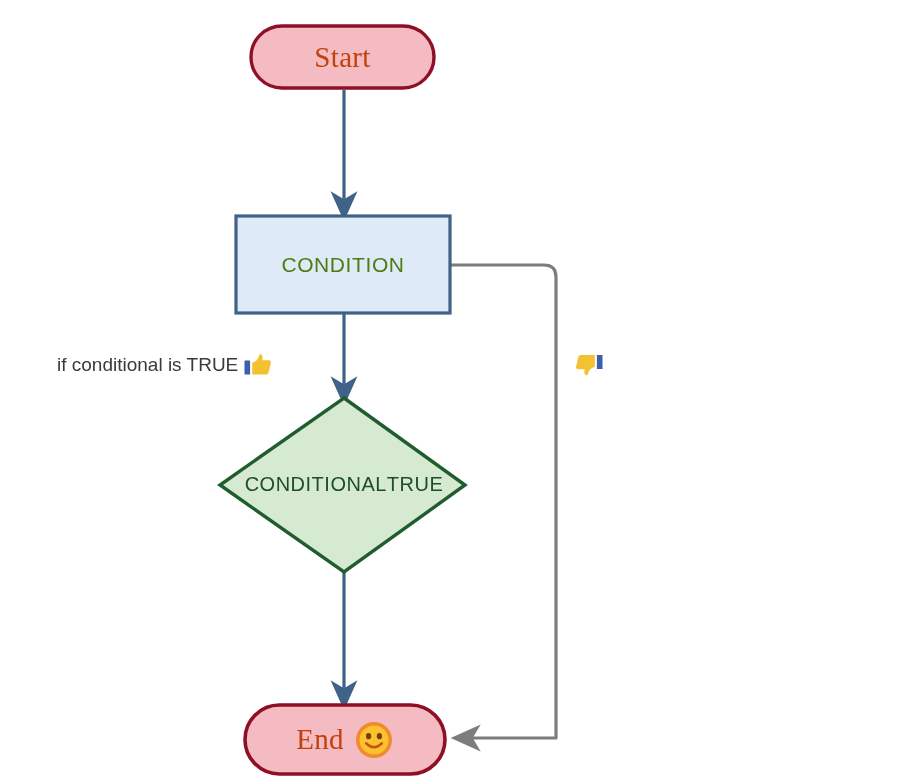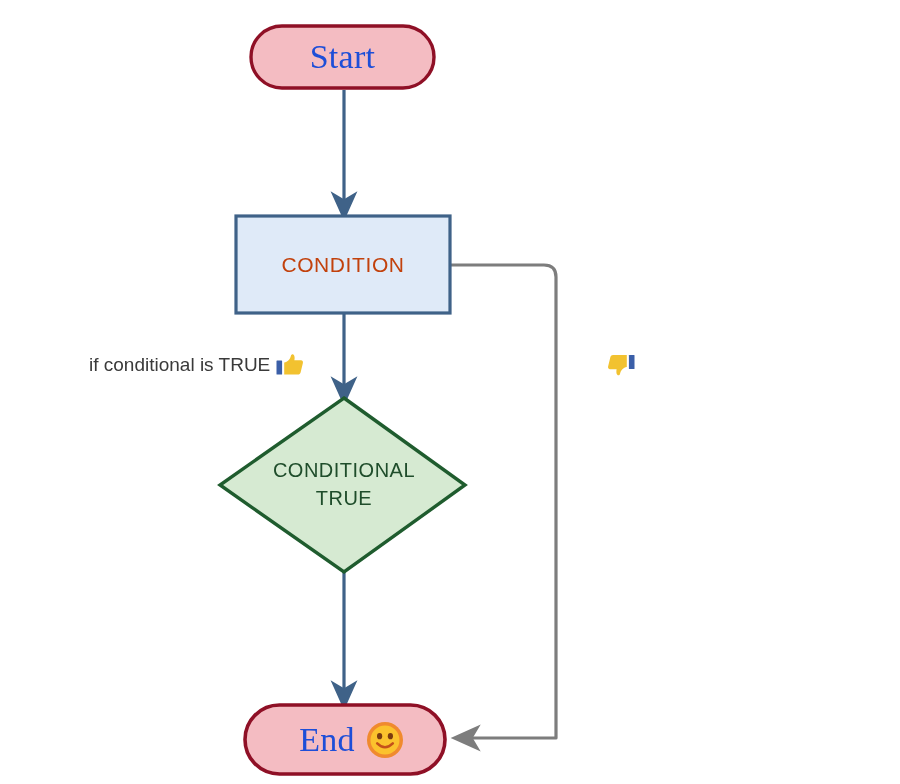--- a/index.html
+++ b/index.html
@@ -28,47 +28,46 @@
     position: absolute;
     display: flex;
     align-items: center;
     justify-content: center;
     text-align: center;
     pointer-events: none;
     white-space: pre;
   }
   .terminal-text {
     font-family: "Liberation Serif", serif;
-    font-size: 34px;
-    color: #1d4ed8;
+    font-size: 29px;
+    color: #c2410c;
     letter-spacing: 0.3px;
   }
   .process-text {
     font-family: "Liberation Sans", sans-serif;
     font-size: 21px;
-    color: #c2410c;
+    color: #4d7c0f;
     letter-spacing: 0.6px;
   }
   .decision-text {
     font-family: "Liberation Sans", sans-serif;
     font-size: 20px;
     color: #1f4d2b;
     letter-spacing: 0.5px;
     line-height: 1.38;
   }
   .edge-label {
     position: absolute;
     display: flex;
     align-items: center;
     gap: 5px;
     font-family: "Liberation Sans", sans-serif;
     font-size: 19px;
     color: #3a3a3a;
     white-space: nowrap;
-    margin-left: 32px;
   }
   .emoji-box {
     display: inline-flex;
     align-items: center;
     justify-content: center;
   }
 </style>
 </head>
 <body>
 
@@ -98,26 +97,26 @@
 
     <polygon points="344,398 465,485 344,572 220,485" fill="#d6ead2" stroke="#1f5c2e" stroke-width="3.4" stroke-linejoin="miter"></polygon>
 
     <rect x="245" y="705" width="200" height="69" rx="34.5" ry="34.5" fill="#f4bcc2" stroke="#8f1026" stroke-width="3.6"></rect>
   </svg>
 
   <div class="node-label terminal-text" style="left:251px; top:26px; width:183px; height:62px;">Start</div>
 
   <div class="node-label process-text" style="left:236px; top:216px; width:214px; height:97px;">CONDITION</div>
 
-  <div class="node-label decision-text" style="left:244px; top:441px; width:200px; height:88px; flex-direction:column;">
+  <div class="node-label decision-text" style="left:244px; top:441px; width:200px; height:88px; flex-direction:row;">
     <span>CONDITIONAL</span>
     <span>TRUE</span>
   </div>
 
-  <div class="node-label" style="left:252px; top:705px; width:200px; height:69px; gap:10px;">
+  <div class="node-label" style="left:245px; top:705px; width:200px; height:69px; gap:10px;">
     <span class="terminal-text">End</span>
     <span class="emoji-box">
       <svg width="40" height="40" viewBox="0 0 40 40">
         <circle cx="20" cy="20" r="18" fill="#f08a2e"></circle>
         <circle cx="20" cy="20" r="14.5" fill="#fbc22d"></circle>
         <ellipse cx="14.6" cy="16.2" rx="2.6" ry="3.1" fill="#7a3b10"></ellipse>
         <ellipse cx="25.4" cy="16.2" rx="2.6" ry="3.1" fill="#7a3b10"></ellipse>
         <path d="M12.2,23.4 Q20,31.2 27.8,23.4" fill="none" stroke="#c4501a" stroke-width="2.6" stroke-linecap="round"></path>
       </svg>
     </span>

